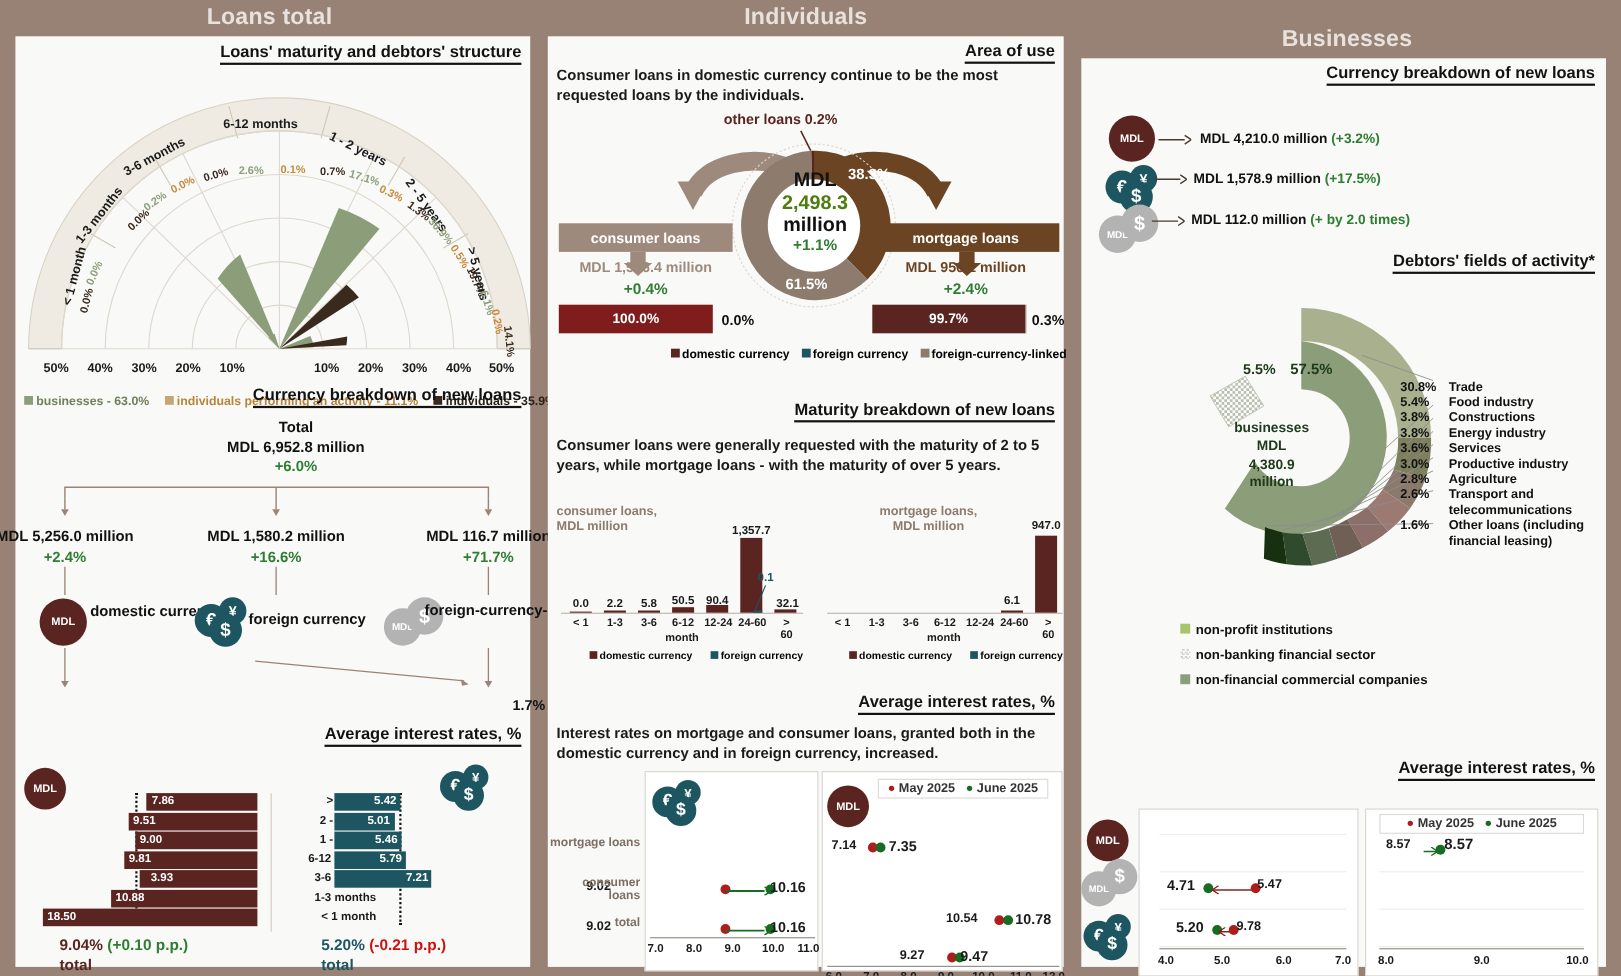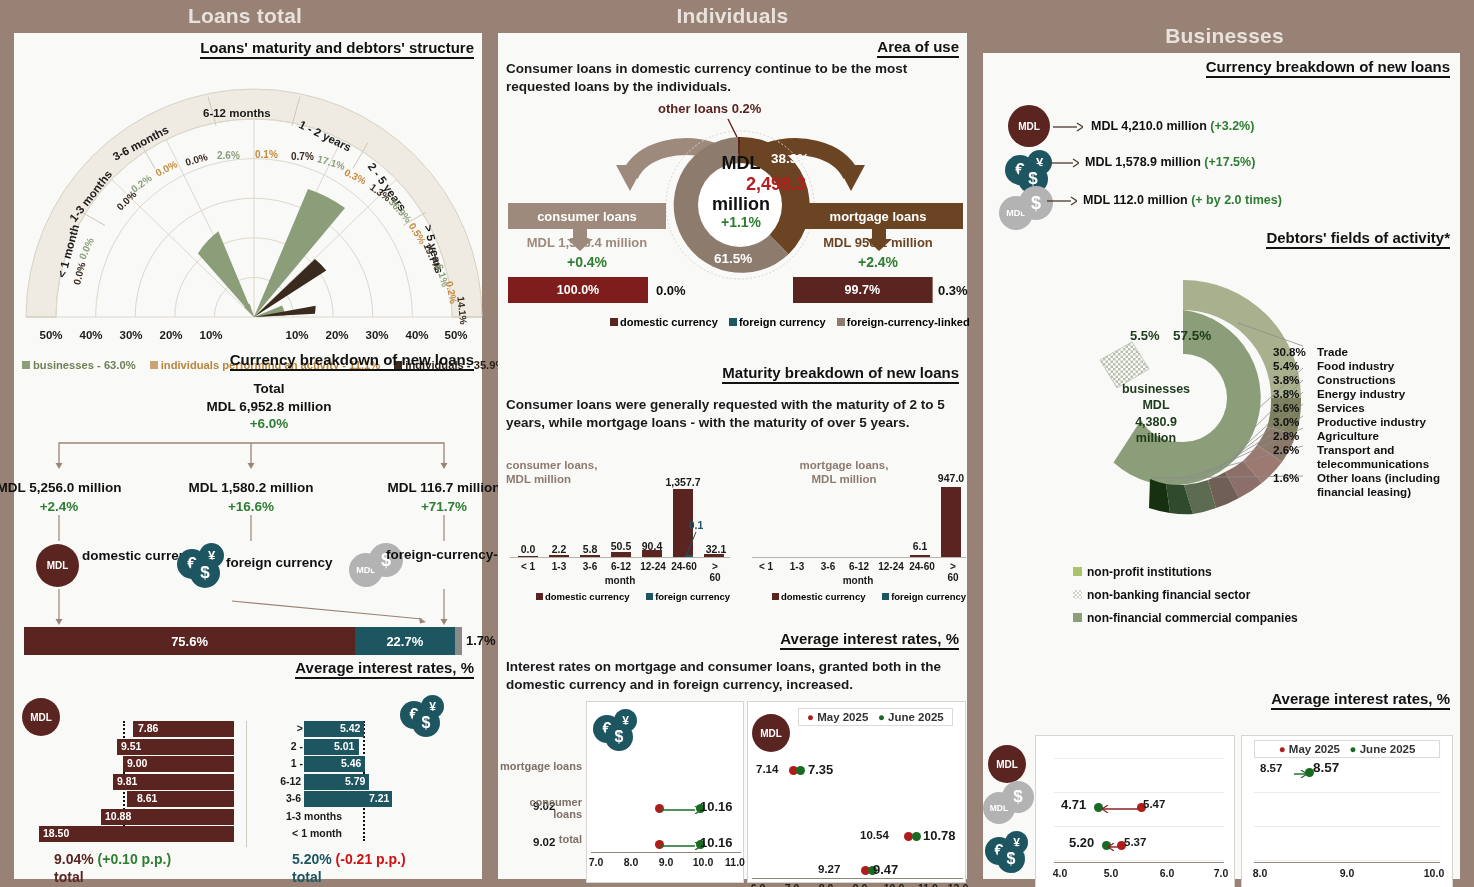--- a/index.html
+++ b/index.html
@@ -279,25 +279,20 @@
 
       <svg style="position:absolute; left:0; top:556px;" width="470" height="38">
         <line x1="45" y1="0" x2="45" y2="30" stroke="#9b8474" stroke-width="1.2"></line>
         <path d="M 45 36 l -3.5 -6 l 7 0 z" fill="#9b8474"></path>
         <line x1="218" y1="12" x2="408" y2="30" stroke="#9b8474" stroke-width="1.2"></line>
         <path d="M 412 33 l -7 -4.5 l 1 6 z" fill="#9b8474"></path>
         <line x1="430" y1="0" x2="430" y2="30" stroke="#9b8474" stroke-width="1.2"></line>
         <path d="M 430 36 l -3.5 -6 l 7 0 z" fill="#9b8474"></path>
       </svg>
 
-      <div class="curbar" style="left:10px; top:594px; width:438px;">
-        <div style="width:75.6%; background:#5a2420;">75.6%</div>
-        <div style="width:22.7%; background:#1d5560;">22.7%</div>
-        <div style="width:1.7%; background:#8a8a8a;"></div>
-      </div>
       <div style="position:absolute; left:452px; top:600px; font-size:13px; font-weight:bold; color:#111;">1.7%</div>
 
       <div class="sect-title" style="right:8px; top:626px;">Average interest rates, %</div>
 
       <div class="coin coin-mdl" style="left:8px; top:665px; width:38px; height:38px;">MDL</div>
       <div style="position:absolute; left:386px; top:662px; width:55px; height:46px;">
         <div class="coin coin-fx" style="left:0px; top:6px; width:28px; height:28px; font-size:16px;">€</div>
         <div class="coin coin-fx" style="left:21px; top:0px; width:23px; height:23px; font-size:12px;">¥</div>
         <div class="coin coin-fx" style="left:12px; top:14px; width:28px; height:28px; font-size:16px;">$</div>
       </div>
@@ -332,21 +327,21 @@
         </div>
         <div class="irow">
           <div class="ibar ibarL" style="left:89px; width:121px;"></div>
             <span class="ival" style="left:93px;">9.81</span>
           <div class="icat" style="left:226px;">6-12 months</div>
           <div class="ibar ibarR" style="left:280px; width:65px;"></div>
             <span class="ival" style="left:321px;">5.79</span>
         </div>
         <div class="irow">
           <div class="ibar ibarL" style="left:103px; width:107px;"></div>
-            <span class="ival" style="left:113px;">8.61</span>
+            <span class="ival" style="left:113px;">3.93</span>
           <div class="icat" style="left:226px;">3-6 months</div>
           <div class="ibar ibarR" style="left:280px; width:88px;"></div>
             <span class="ival" style="left:345px;">7.21</span>
         </div>
         <div class="irow">
           <div class="ibar ibarL" style="left:77px; width:133px;"></div>
             <span class="ival" style="left:81px;">10.88</span>
           <div class="icat" style="left:226px;">1-3 months</div>
         </div>
         <div class="irow">
@@ -396,21 +391,21 @@
         <circle cx="222" cy="92" r="42" fill="#ffffff"></circle>
 
         <line x1="219" y1="24" x2="210" y2="6" stroke="#5a2420" stroke-width="1.4"></line>
 
         <text x="253" y="50" font-family="Liberation Sans" font-size="13.5" font-weight="bold" fill="#ffffff">38.3%</text>
         <text x="196" y="150" font-family="Liberation Sans" font-size="13.5" font-weight="bold" fill="#ffffff">61.5%</text>
       </svg>
 
       <div style="position:absolute; left:178px; top:120px; width:130px; text-align:center; line-height:1.14;">
         <div style="font-size:18px; font-weight:bold; color:#111;">MDL</div>
-        <div style="font-size:18px; font-weight:bold; color:#b91c1c;text-align:right;">2,498.3</div>
+        <div style="font-size:18px; font-weight:bold; color:#4d7c0f;">2,498.3</div>
         <div style="font-size:18px; font-weight:bold; color:#111;">million</div>
         <div style="font-size:14px; font-weight:bold; color:#2f7d32;">+1.1%</div>
       </div>
 
       <div class="tagbox" style="left:10px; top:170px; width:158px; background:#9d8a7c;">consumer loans</div>
       <svg style="position:absolute; left:10px; top:196px;" width="158" height="24">
         <path d="M 89 0 L 89 10 L 83 10 L 96 22 L 109 10 L 103 10 L 103 0 Z" fill="#9d8a7c" transform="translate(-24,0)"></path>
       </svg>
       <div style="position:absolute; left:10px; top:202px; width:158px; text-align:center; font-size:13px; font-weight:bold; color:#9d8a7c;">MDL 1,536.4 million</div>
       <div style="position:absolute; left:10px; top:221px; width:158px; text-align:center; font-size:14px; font-weight:bold; color:#2f7d32;">+0.4%</div>
@@ -739,21 +734,21 @@
 
         <div style="position:absolute; left:18px; top:126px; width:170px; border-bottom:1px solid #8d877f;"></div>
         <div class="db-ax" style="left:24px; top:131px;">4.0</div>
         <div class="db-ax" style="left:75px; top:131px;">5.0</div>
         <div class="db-ax" style="left:131px; top:131px;">6.0</div>
         <div class="db-ax" style="left:185px; top:131px;">7.0</div>
       </div>
       <div class="db-val" style="left:78px; top:744px; font-size:13px;">4.71</div>
       <div class="db-val" style="left:160px; top:745px;">5.47</div>
       <div class="db-val" style="left:86px; top:782px; font-size:13px;">5.20</div>
-      <div class="db-val" style="left:141px; top:783px;">5.37</div>
+      <div class="db-val" style="left:141px; top:783px;">9.78</div>
 
       <div class="db-box" style="left:258px; top:682px; width:212px; height:162px;">
         <div class="db-leg" style="left:12px; top:4px; width:186px; text-align:center;">
           <span style="color:#b01c1c;">●</span> <span>May 2025</span>
           &nbsp;&nbsp;<span style="color:#186b23;">●</span> <span>June 2025</span>
         </div>
         <div style="position:absolute; left:12px; top:56px; width:186px; border-top:1px solid #eeece9;"></div>
         <div style="position:absolute; left:12px; top:90px; width:186px; border-top:1px solid #eeece9;"></div>
         <div style="position:absolute; left:12px; top:124px; width:186px; border-top:1px solid #eeece9;"></div>
 

